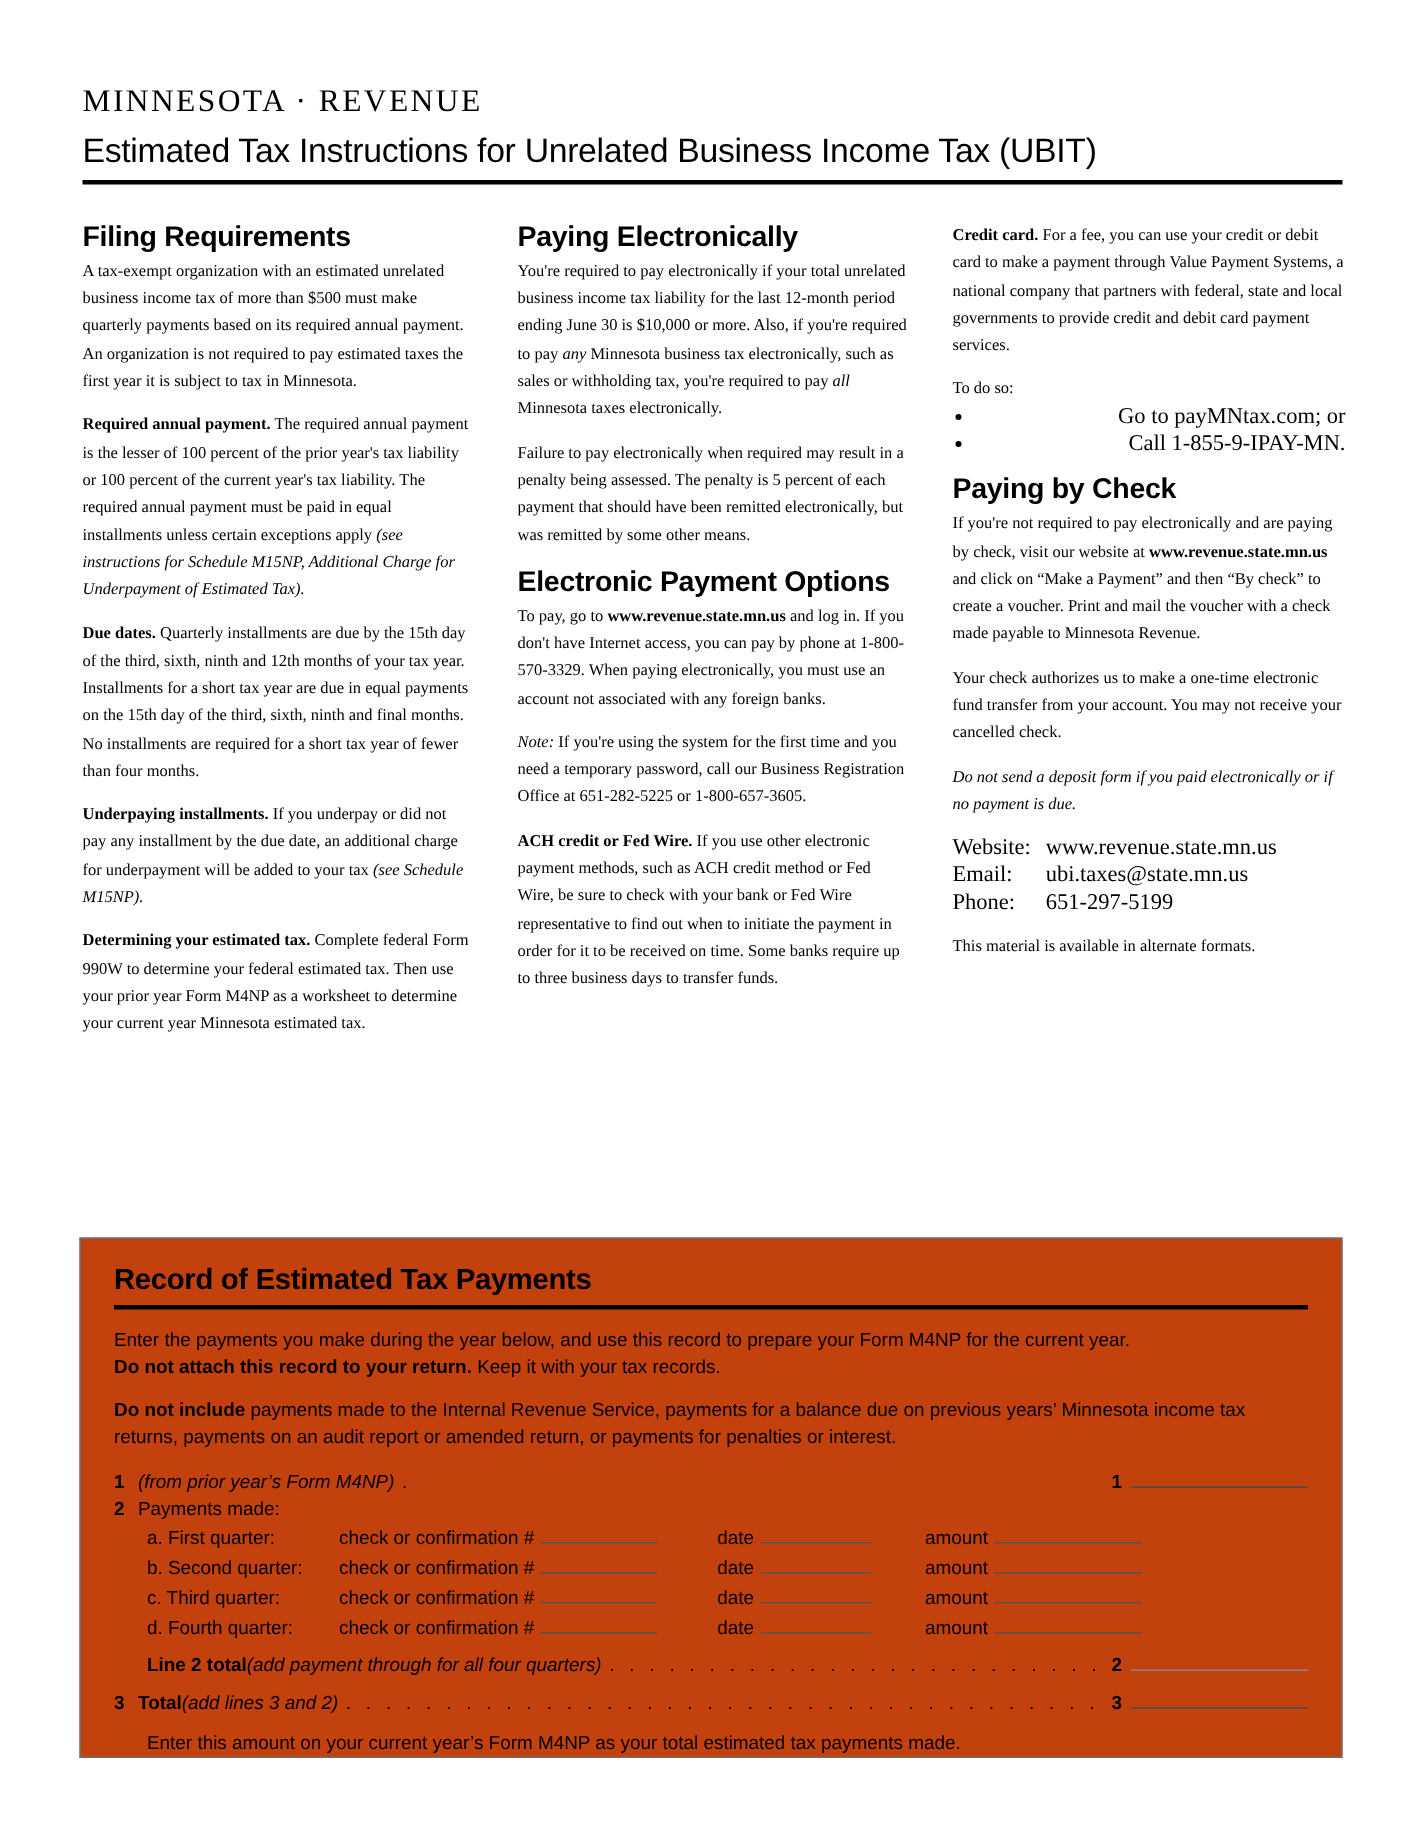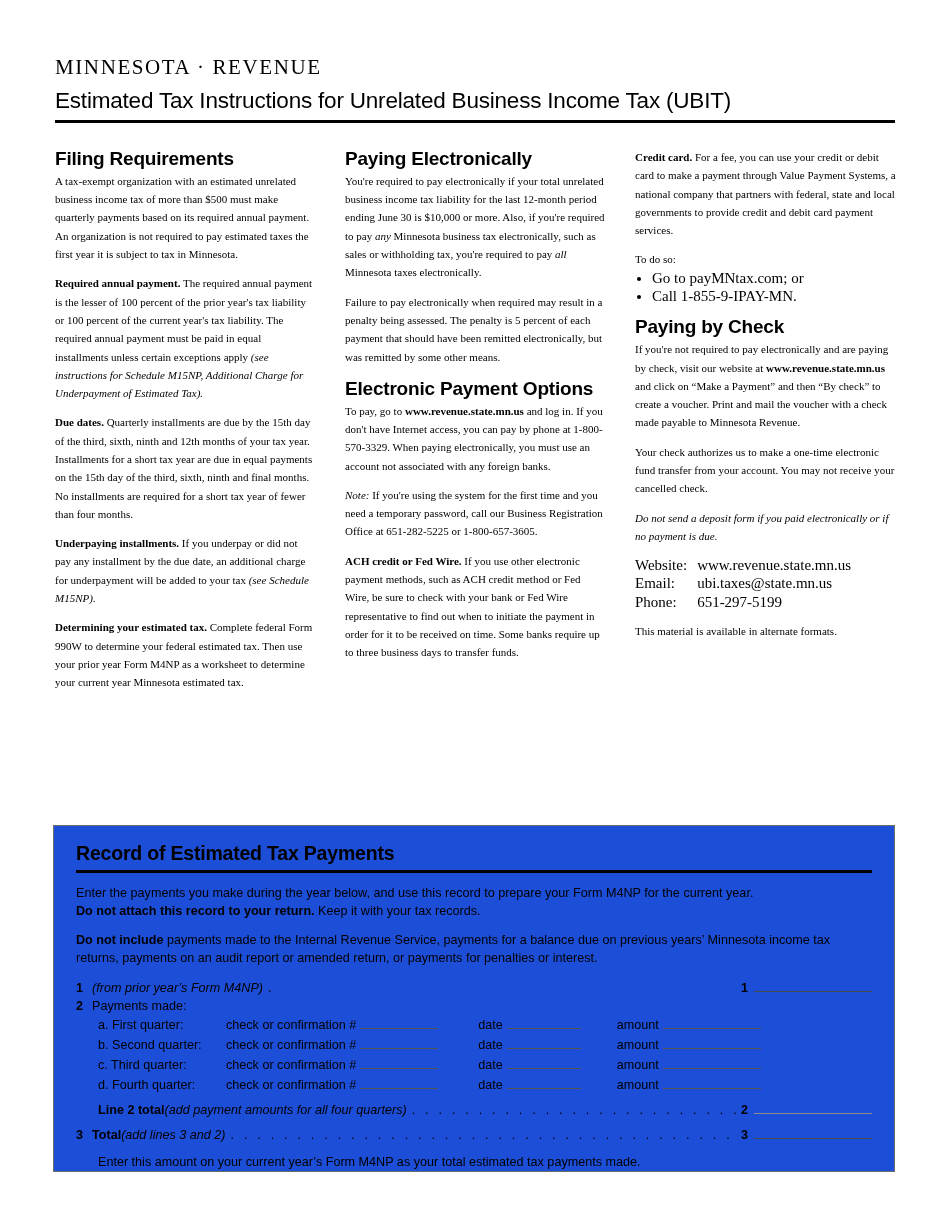--- a/index.html
+++ b/index.html
@@ -73,41 +73,41 @@
   .b { font-weight: bold; }
   .i { font-style: italic; }
 
   ul.bullets {
     margin: 0 0 11px 0;
     padding-left: 17px;
     font-family: "Liberation Serif", serif;
     font-size: 15px;
     line-height: 18.3px;
   }
-  ul.bullets li { margin: 0; padding: 0; }
+  ul.bullets li { margin: 0; padding: 0; text-align: right; }
 
   .contact-table {
     font-family: "Liberation Serif", serif;
     font-size: 15px;
     line-height: 18.3px;
     border-collapse: collapse;
     margin-bottom: 11px;
   }
   .contact-table td { padding: 0 0 0 0; vertical-align: top; }
   .contact-table td.lbl { padding-right: 10px; white-space: nowrap; }
 
   
   .record-box {
     position: absolute;
     left: 53px;
     top: 825px;
     width: 842px;
     height: 347px;
     border: 1px solid #6e6e6e;
-    background: #1d4ed8;
+    background: #c2410c;
   }
   .rb-inner { padding: 16px 22px 0 22px; }
   .rb-title {
     font-family: "Liberation Sans", sans-serif;
     font-weight: bold;
     font-size: 19.5px;
     letter-spacing: -0.2px;
     padding-bottom: 5px;
     border-bottom: 3px solid #000;
     margin-bottom: 12px;
@@ -322,21 +322,21 @@
             <span class="ul-short"></span>
           <span class="sp-date">date</span>
             <span class="ul-date"></span>
           <span class="sp-amt">amount</span>
             <span class="ul-amt"></span>
         </div>
 
         <div class="tot-row">
           <span class="indent"></span>
           <span class="b">Line 2 total</span>
-            <span class="i"> (add payment amounts for all four quarters)</span>
+            <span class="i"> (add payment through for all four quarters)</span>
           <span class="leader">. . . . . . . . . . . . . . . . . . . . . . . . . . . . . . . . . . . . . . . . . . .</span>
           <span class="rnum">2</span>
           <span class="ansline"></span>
         </div>
 
         <div class="tot-row">
           <span class="num">3</span>
           <span class="b">Total</span>
             <span class="i"> (add lines 3 and 2)</span>
           <span class="leader">. . . . . . . . . . . . . . . . . . . . . . . . . . . . . . . . . . . . . . . . . . . . . . . . . . . . . . . .</span>

